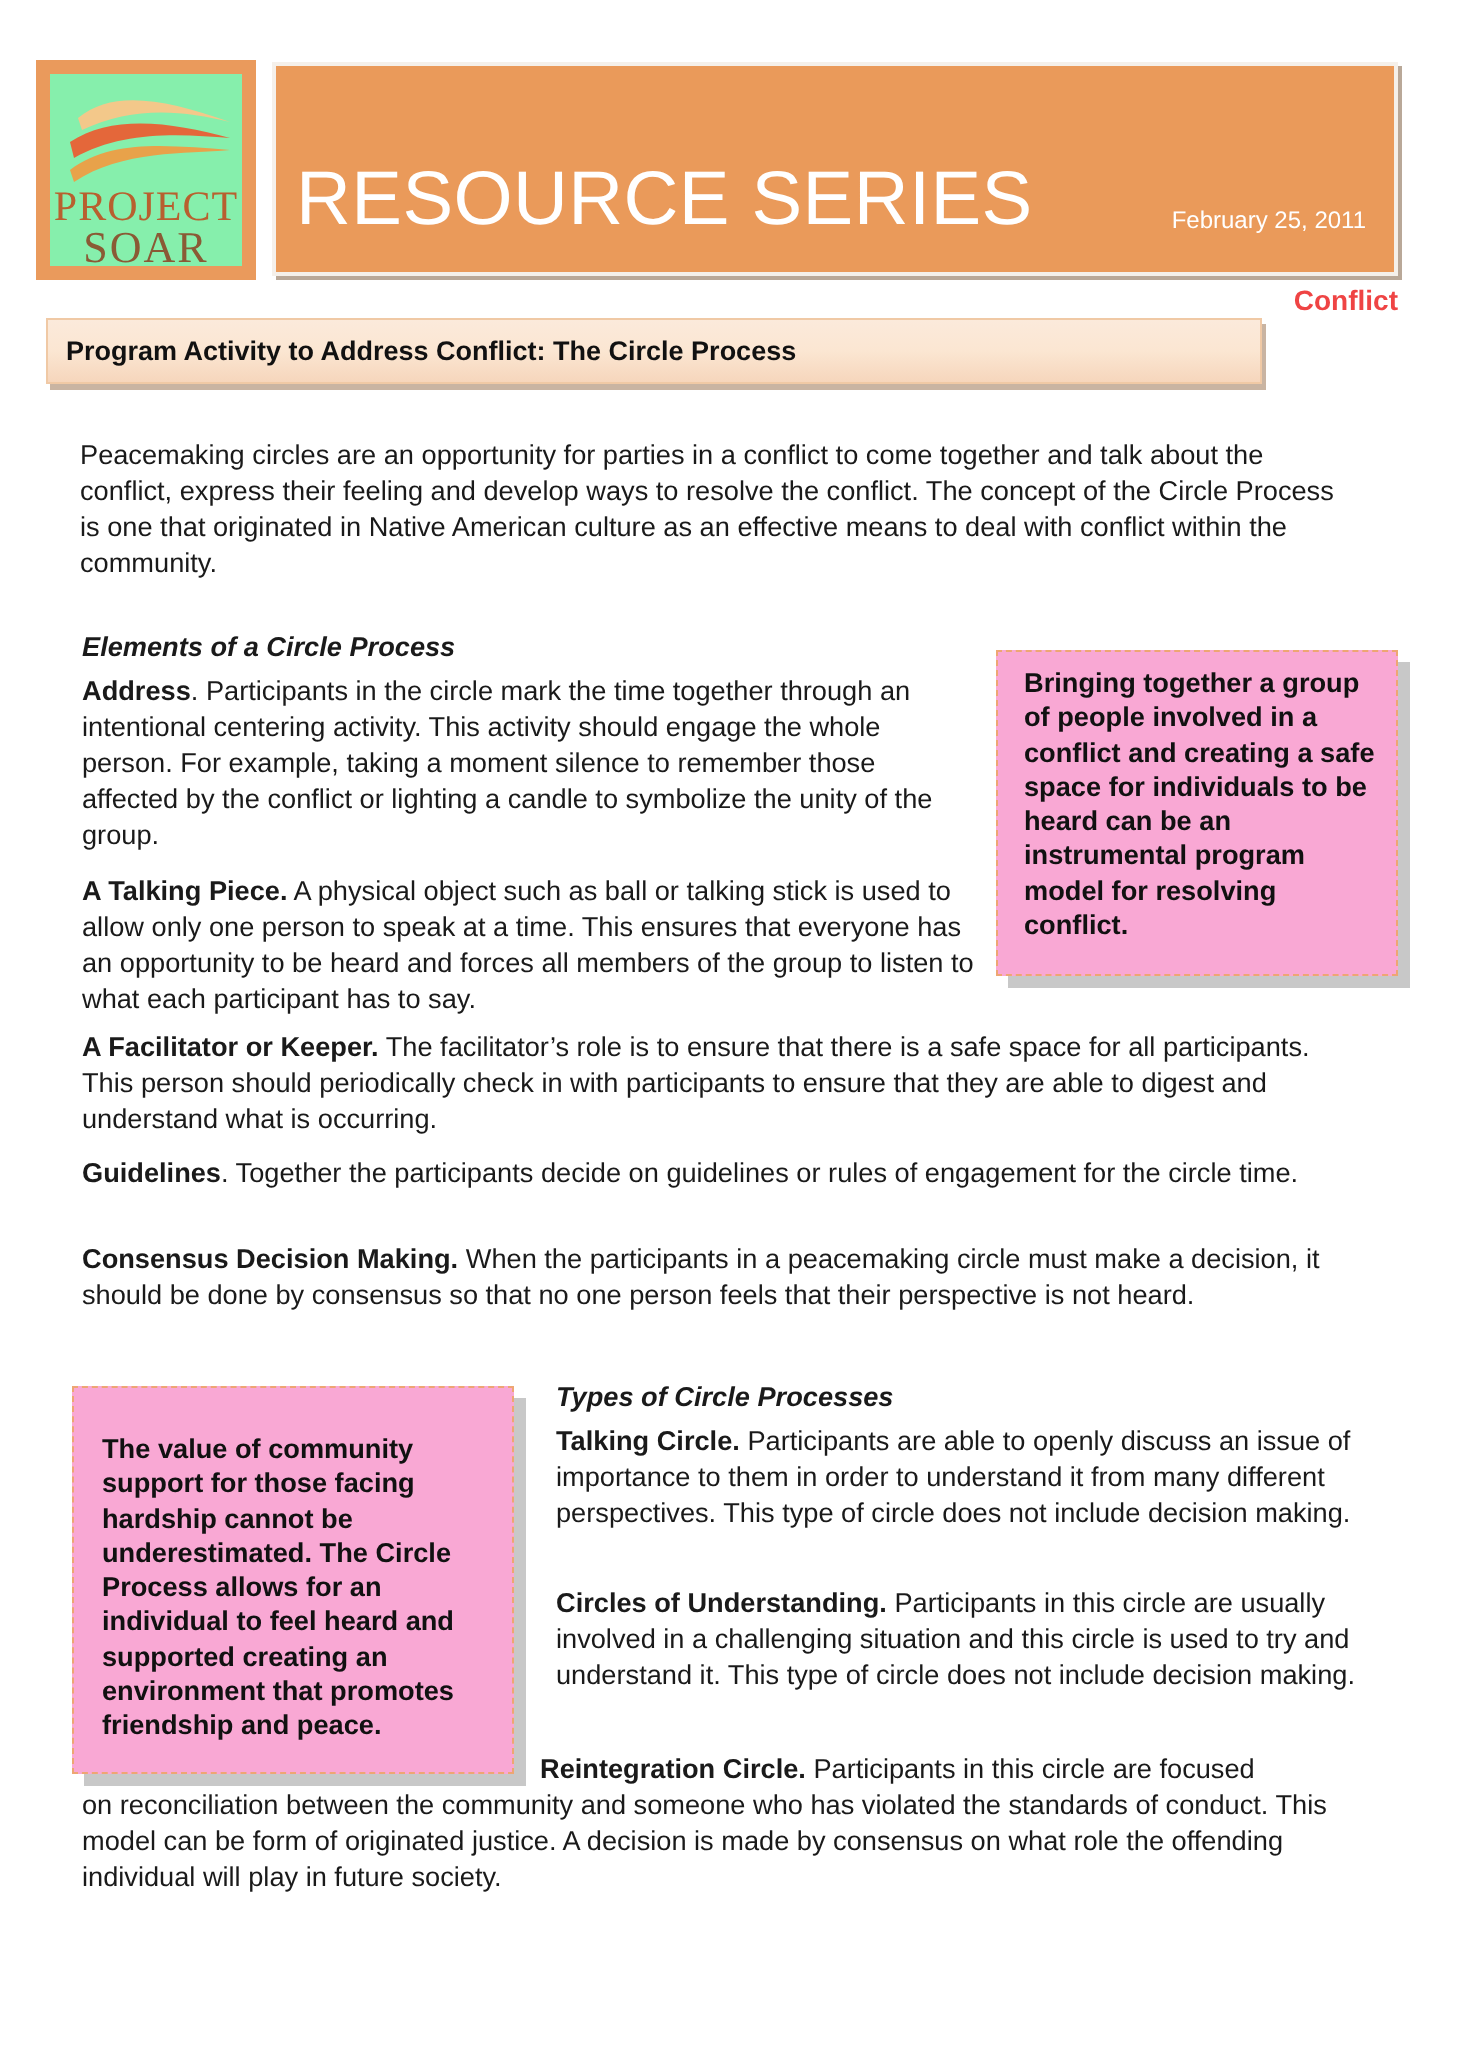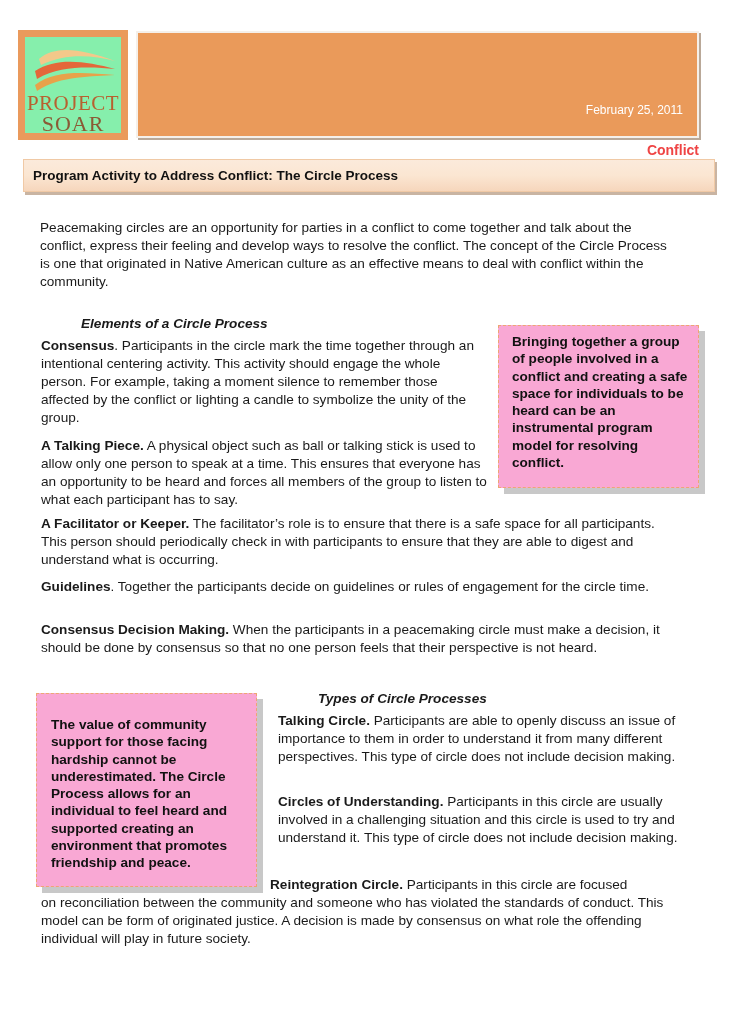--- a/index.html
+++ b/index.html
@@ -23,31 +23,31 @@
             background: #ea9a5a; border: 2px solid #f5f0ea;
             box-shadow: 2px 2px 0 #b9a898; box-sizing: border-box; }
   .header-title { position: absolute; left: 10px; top: 46px; font-size: 38px; color: #fff;
                   letter-spacing: 0.2px; }
   .header-date { position: absolute; right: 14px; top: 70px; font-size: 12px; color: #fff; }
 
   .section-tag { position: absolute; right: 30px; top: 142px; font-size: 14px;
                  font-weight: bold; color: #ef4444; }
 
   
-  .subtitle-bar { position: absolute; left: 23px; top: 159px; width: 692px; height: 33px;
+  .subtitle-bar { position: absolute; left: 23px; top: 159px; width: 608px; height: 33px;
                   background: linear-gradient(#fbeadb, #fbe6d2 50%, #f6d6bc);
                   border: 1px solid #f0c9a5; box-sizing: border-box;
                   box-shadow: 2px 3px 0 #c9b4a2; }
   .subtitle-text { position: absolute; left: 9px; top: 8px; font-size: 13.5px; font-weight: bold;
                    color: #111; }
 
   
   .p { position: absolute; font-size: 13.6px; line-height: 18px; color: #1a1a1a; }
   .p b { font-weight: bold; }
-  .h { position: absolute; font-size: 13.6px; font-weight: bold; font-style: italic; color: #1a1a1a; margin-left: 40px; }
+  .h { position: absolute; font-size: 13.6px; font-weight: bold; font-style: italic; color: #1a1a1a; }
 
   
   .callout { position: absolute; background: #f9a8d4; border: 1.5px dashed #eea673;
              box-shadow: 6px 6px 0 #c8c8c8; box-sizing: border-box;
              font-weight: bold; font-size: 13.6px; line-height: 17.3px; color: #111; }
 </style>
 </head>
 <body>
 
 <div class="logo">
@@ -56,33 +56,34 @@
       <path d="M8 14 C 25 0, 50 4, 84 16 C 60 10, 35 8, 10 20 Z" fill="#f3c88a"></path>
       <path d="M4 26 C 25 12, 55 16, 84 24 C 60 22, 30 20, 6 34 Z" fill="#e4673a"></path>
       <path d="M4 40 C 25 24, 55 28, 84 30 C 62 32, 30 30, 6 46 Z" fill="#e8a24a"></path>
     </svg>
     <div class="logo-text1">PROJECT</div>
     <div class="logo-text2">SOAR</div>
   </div>
 </div>
 
 <div class="header">
+  <div class="header-title">RESOURCE SERIES</div>
   <div class="header-date">February 25, 2011</div>
 </div>
 <div class="section-tag">Conflict</div>
 
 <div class="subtitle-bar">
   <div class="subtitle-text">Program Activity to Address Conflict:  The Circle Process</div>
 </div>
 
 <div class="p" style="left:40px; top:219px; width:640px;">Peacemaking circles are an opportunity for parties in a conflict to come together and talk about the conflict, express their feeling and develop ways to resolve the conflict. The concept of the Circle Process is one that originated in Native American culture as an effective means to deal with conflict within the community.</div>
 
 <div class="h" style="left:41px; top:316px;">Elements of a Circle Process</div>
 
-<div class="p" style="left:41px; top:337px; width:440px;"><b>Consensus</b><span>.</span><span> Participants in the circle mark the time together through an intentional centering activity. This activity should engage the whole person. For example, taking a moment silence to remember those affected by the conflict or lighting a candle to symbolize the unity of the group.</span></div>
+<div class="p" style="left:41px; top:337px; width:440px;"><b>Address</b><span>.</span><span> Participants in the circle mark the time together through an intentional centering activity. This activity should engage the whole person. For example, taking a moment silence to remember those affected by the conflict or lighting a candle to symbolize the unity of the group.</span></div>
 
 <div class="p" style="left:41px; top:437px; width:448px;"><b>A Talking Piece.</b><span> A physical object such as ball or talking stick is used to allow only one person to speak at a time. This ensures that everyone has an opportunity to be heard and forces all members of the group to listen to what each participant has to say.</span></div>
 
 <div class="callout" style="left:498px; top:325px; width:201px; height:163px; padding:7px 8px 0 13px;">
   <span>Bringing together a group of people involved in a conflict and creating a safe space for individuals to be heard can be an instrumental program model for resolving conflict.</span>
 </div>
 
 <div class="p" style="left:41px; top:515px; width:640px;"><b>A Facilitator or Keeper.</b><span> The facilitator’s role is to ensure that there is a safe space for all participants. This person should periodically check in with participants to ensure that they are able to digest and understand what is occurring.</span></div>
 
 <div class="p" style="left:41px; top:578px; width:660px;"><b>Guidelines</b><span>.</span><span> Together the participants decide on guidelines or rules of engagement for the circle time.</span></div>

